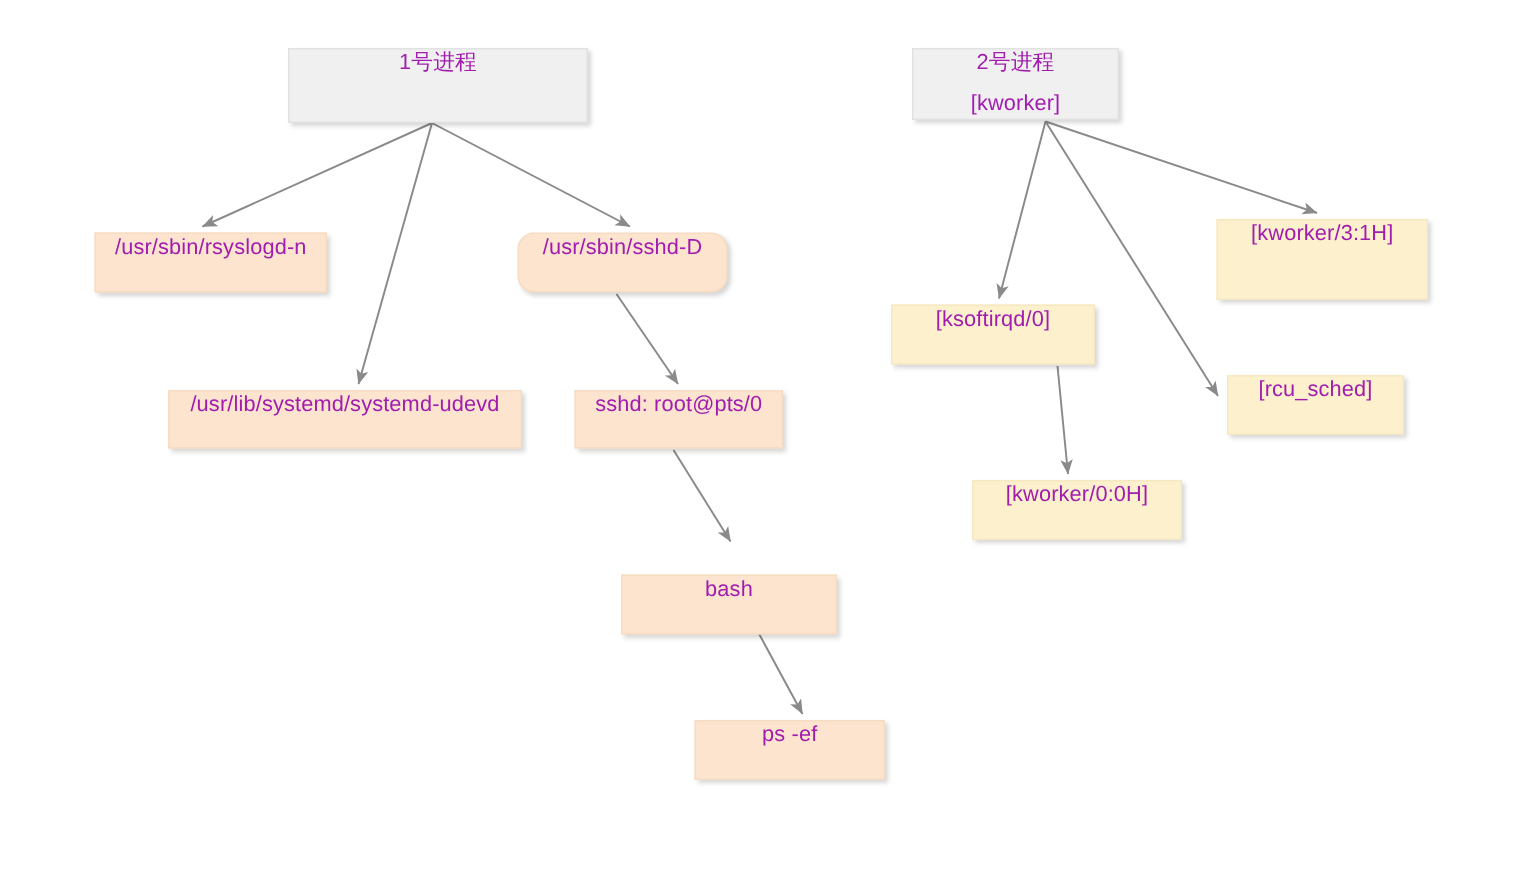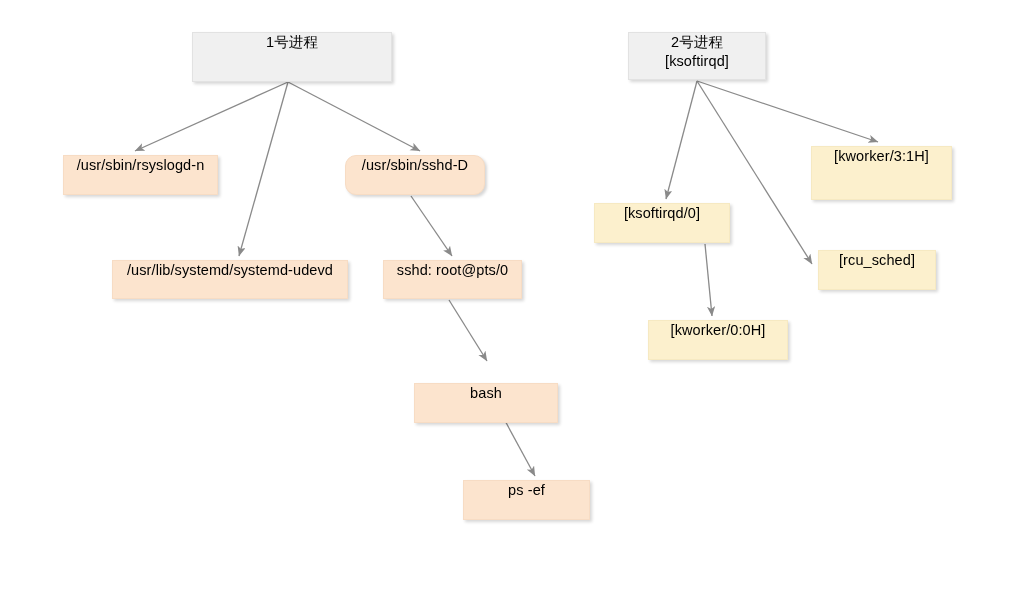--- a/index.html
+++ b/index.html
@@ -22,23 +22,23 @@
     width: 1021px;
     height: 591px;
     pointer-events: none;
   }
   .node {
     position: absolute;
     box-sizing: border-box;
     display: flex;
     flex-direction: column;
     align-items: center;
-    justify-content: flex-start;
+    justify-content: space-between;
     text-align: center;
-    color: #000000;
+    color: #a21caf;
     font-size: 14.5px;
     line-height: 19px;
     letter-spacing: 0.1px;
     border: 1px solid rgba(0,0,0,0.10);
     box-shadow: 2px 2px 3px rgba(0,0,0,0.16);
     z-index: 2;
     white-space: nowrap;
   }
   .node.root {
     background: #f0f0f0;
@@ -74,23 +74,23 @@
         <line x1="697" y1="81" x2="666" y2="199" stroke="#8a8a8a" stroke-width="1.3" marker-end="url(#arrowhead)"></line>
         <line x1="697" y1="81" x2="812" y2="264" stroke="#8a8a8a" stroke-width="1.3" marker-end="url(#arrowhead)"></line>
         <line x1="697" y1="81" x2="878" y2="142" stroke="#8a8a8a" stroke-width="1.3" marker-end="url(#arrowhead)"></line>
         <line x1="705" y1="244" x2="712" y2="316" stroke="#8a8a8a" stroke-width="1.3" marker-end="url(#arrowhead)"></line>
       </g>
   </svg>
   <div id="node-layer">
       <div class="node root" style="left: 192px; top: 32px; width: 200px; height: 50px;">
         <span>1号进程</span>
       </div>
-      <div class="node root" style="left: 628px; top: 32px; width: 138px; height: 48px;">
+      <div class="node root" style="left: 608px; top: 32px; width: 138px; height: 48px;">
         <span>2号进程</span>
-        <span class="line2">[ksoftirqd]</span>
+        <span class="line2">[kworker]</span>
       </div>
       <div class="node orange" style="left: 63px; top: 155px; width: 155px; height: 40px;">
         <span>/usr/sbin/rsyslogd-n</span>
       </div>
       <div class="node orange" style="left: 345px; top: 155px; width: 140px; height: 40px; border-radius: 11px;">
         <span>/usr/sbin/sshd-D</span>
       </div>
       <div class="node orange" style="left: 112px; top: 260px; width: 236px; height: 39px;">
         <span>/usr/lib/systemd/systemd-udevd</span>
       </div>

